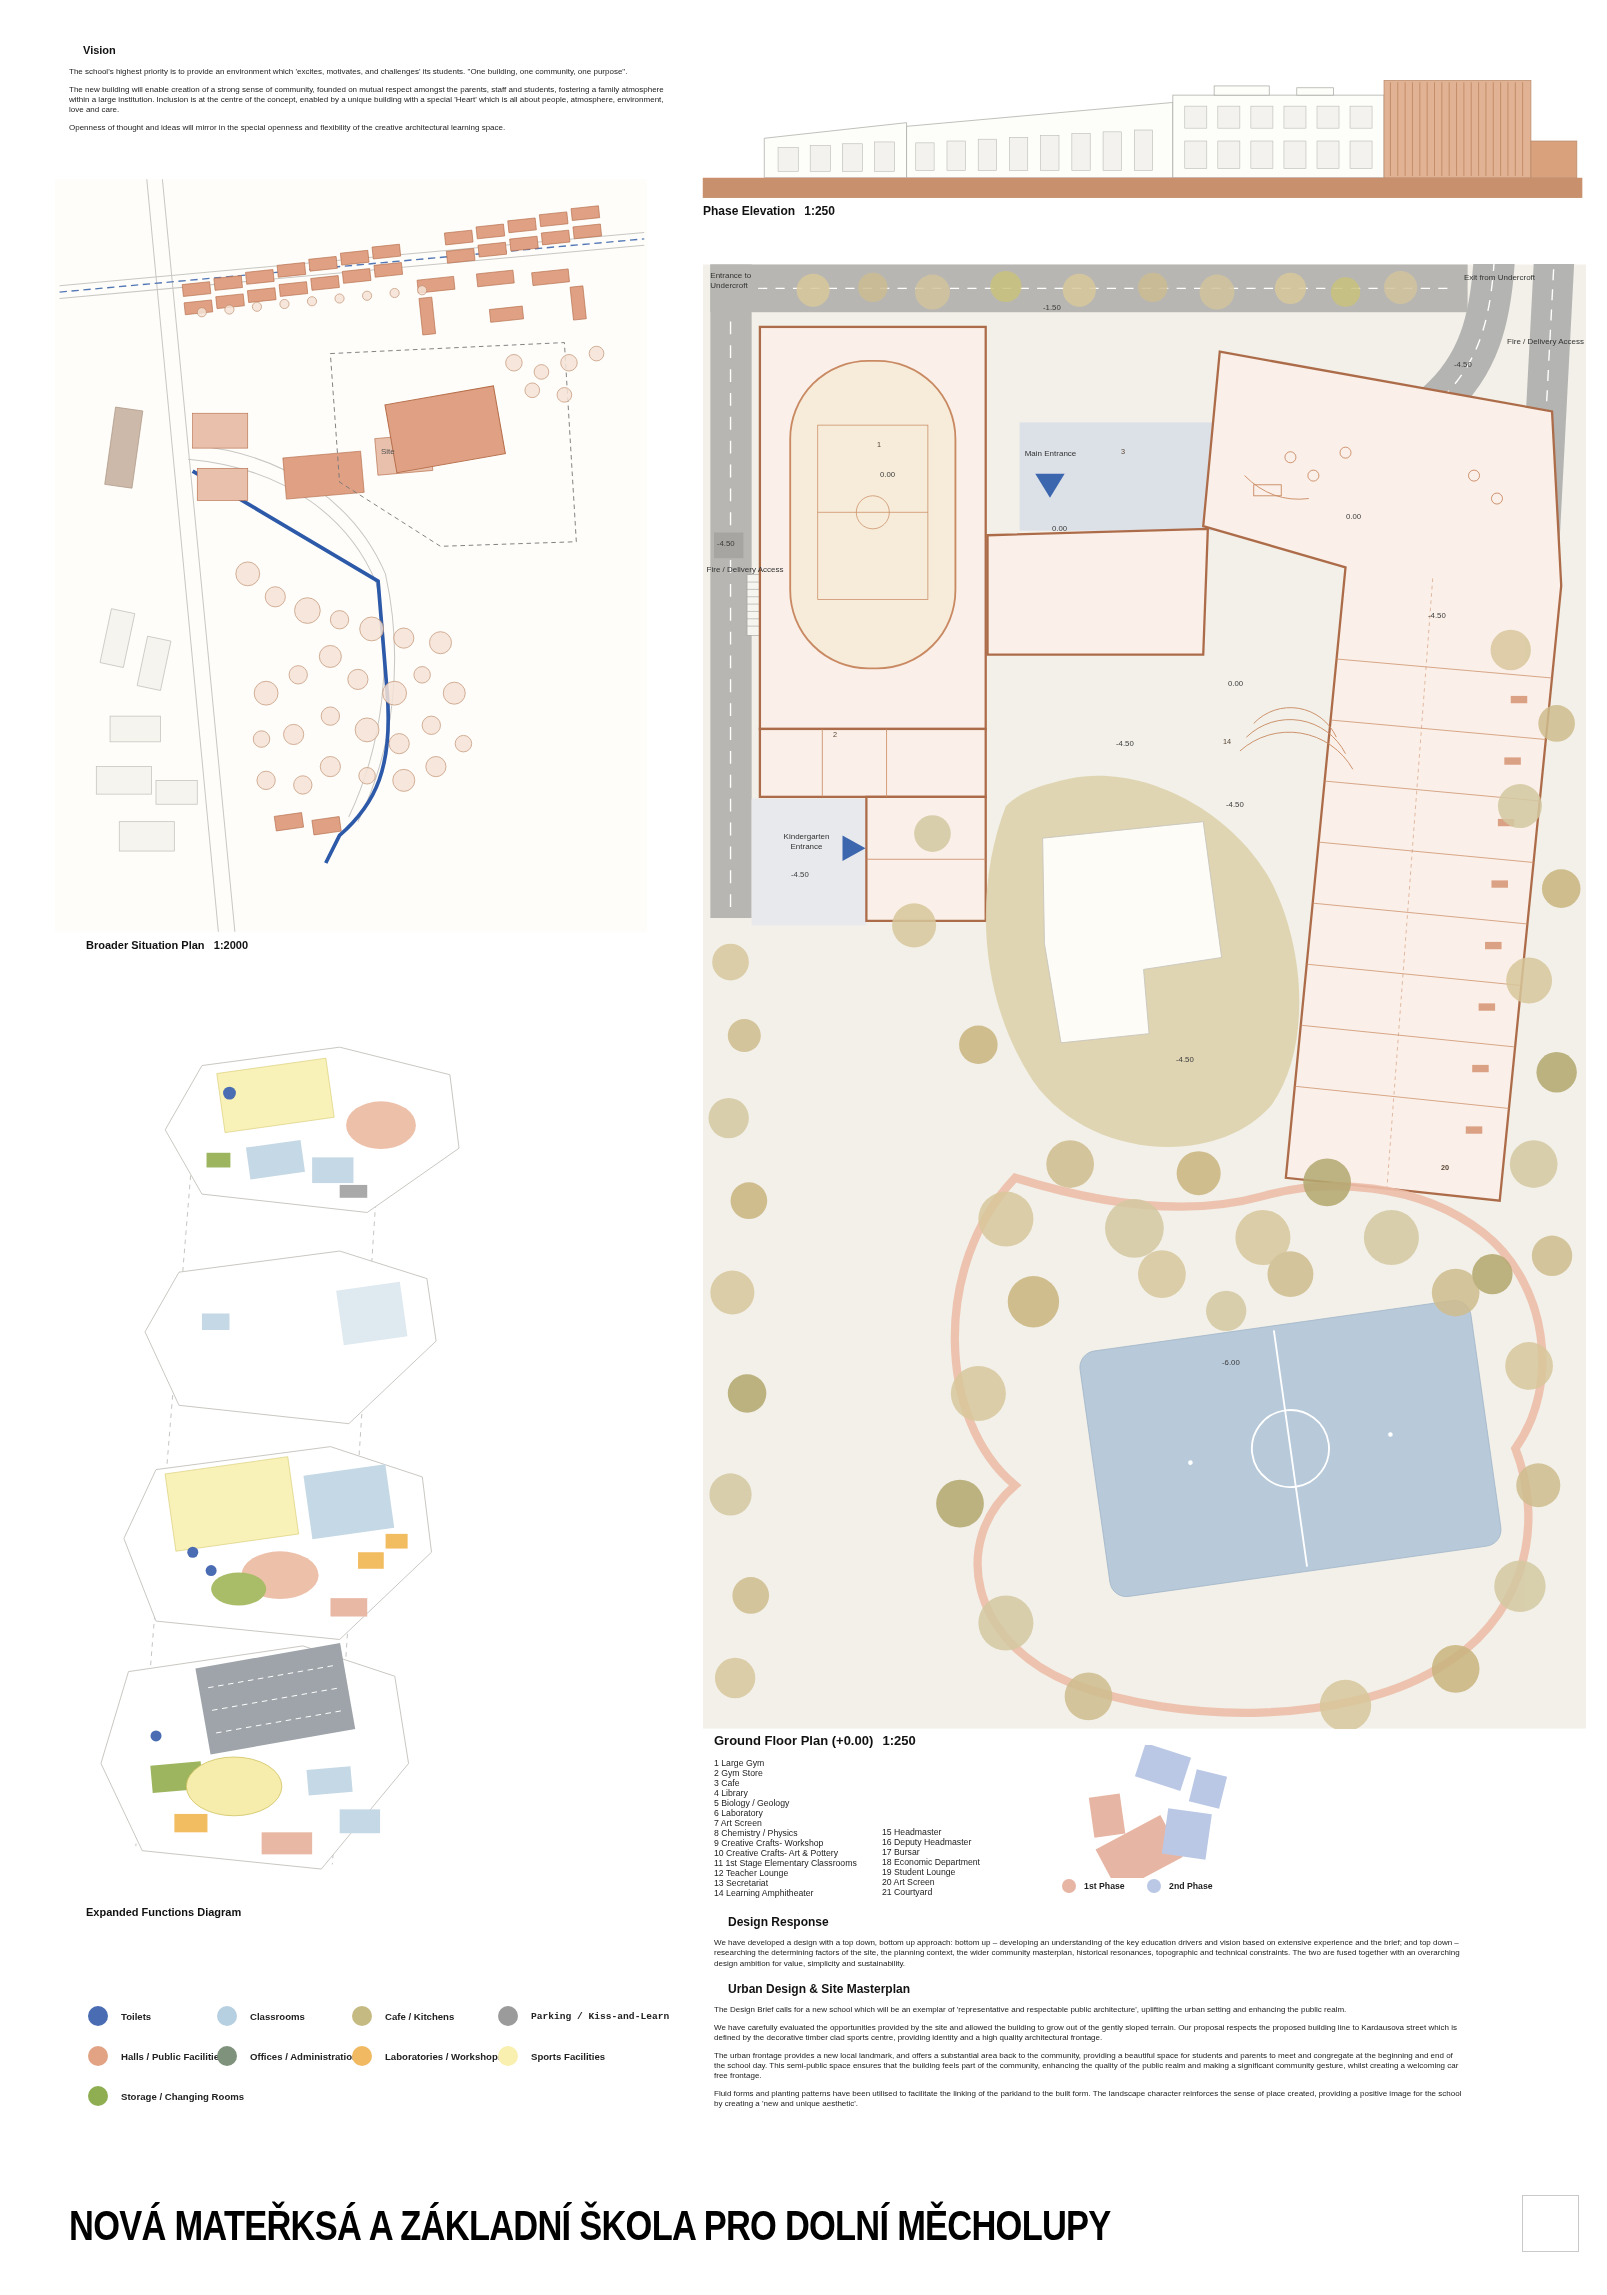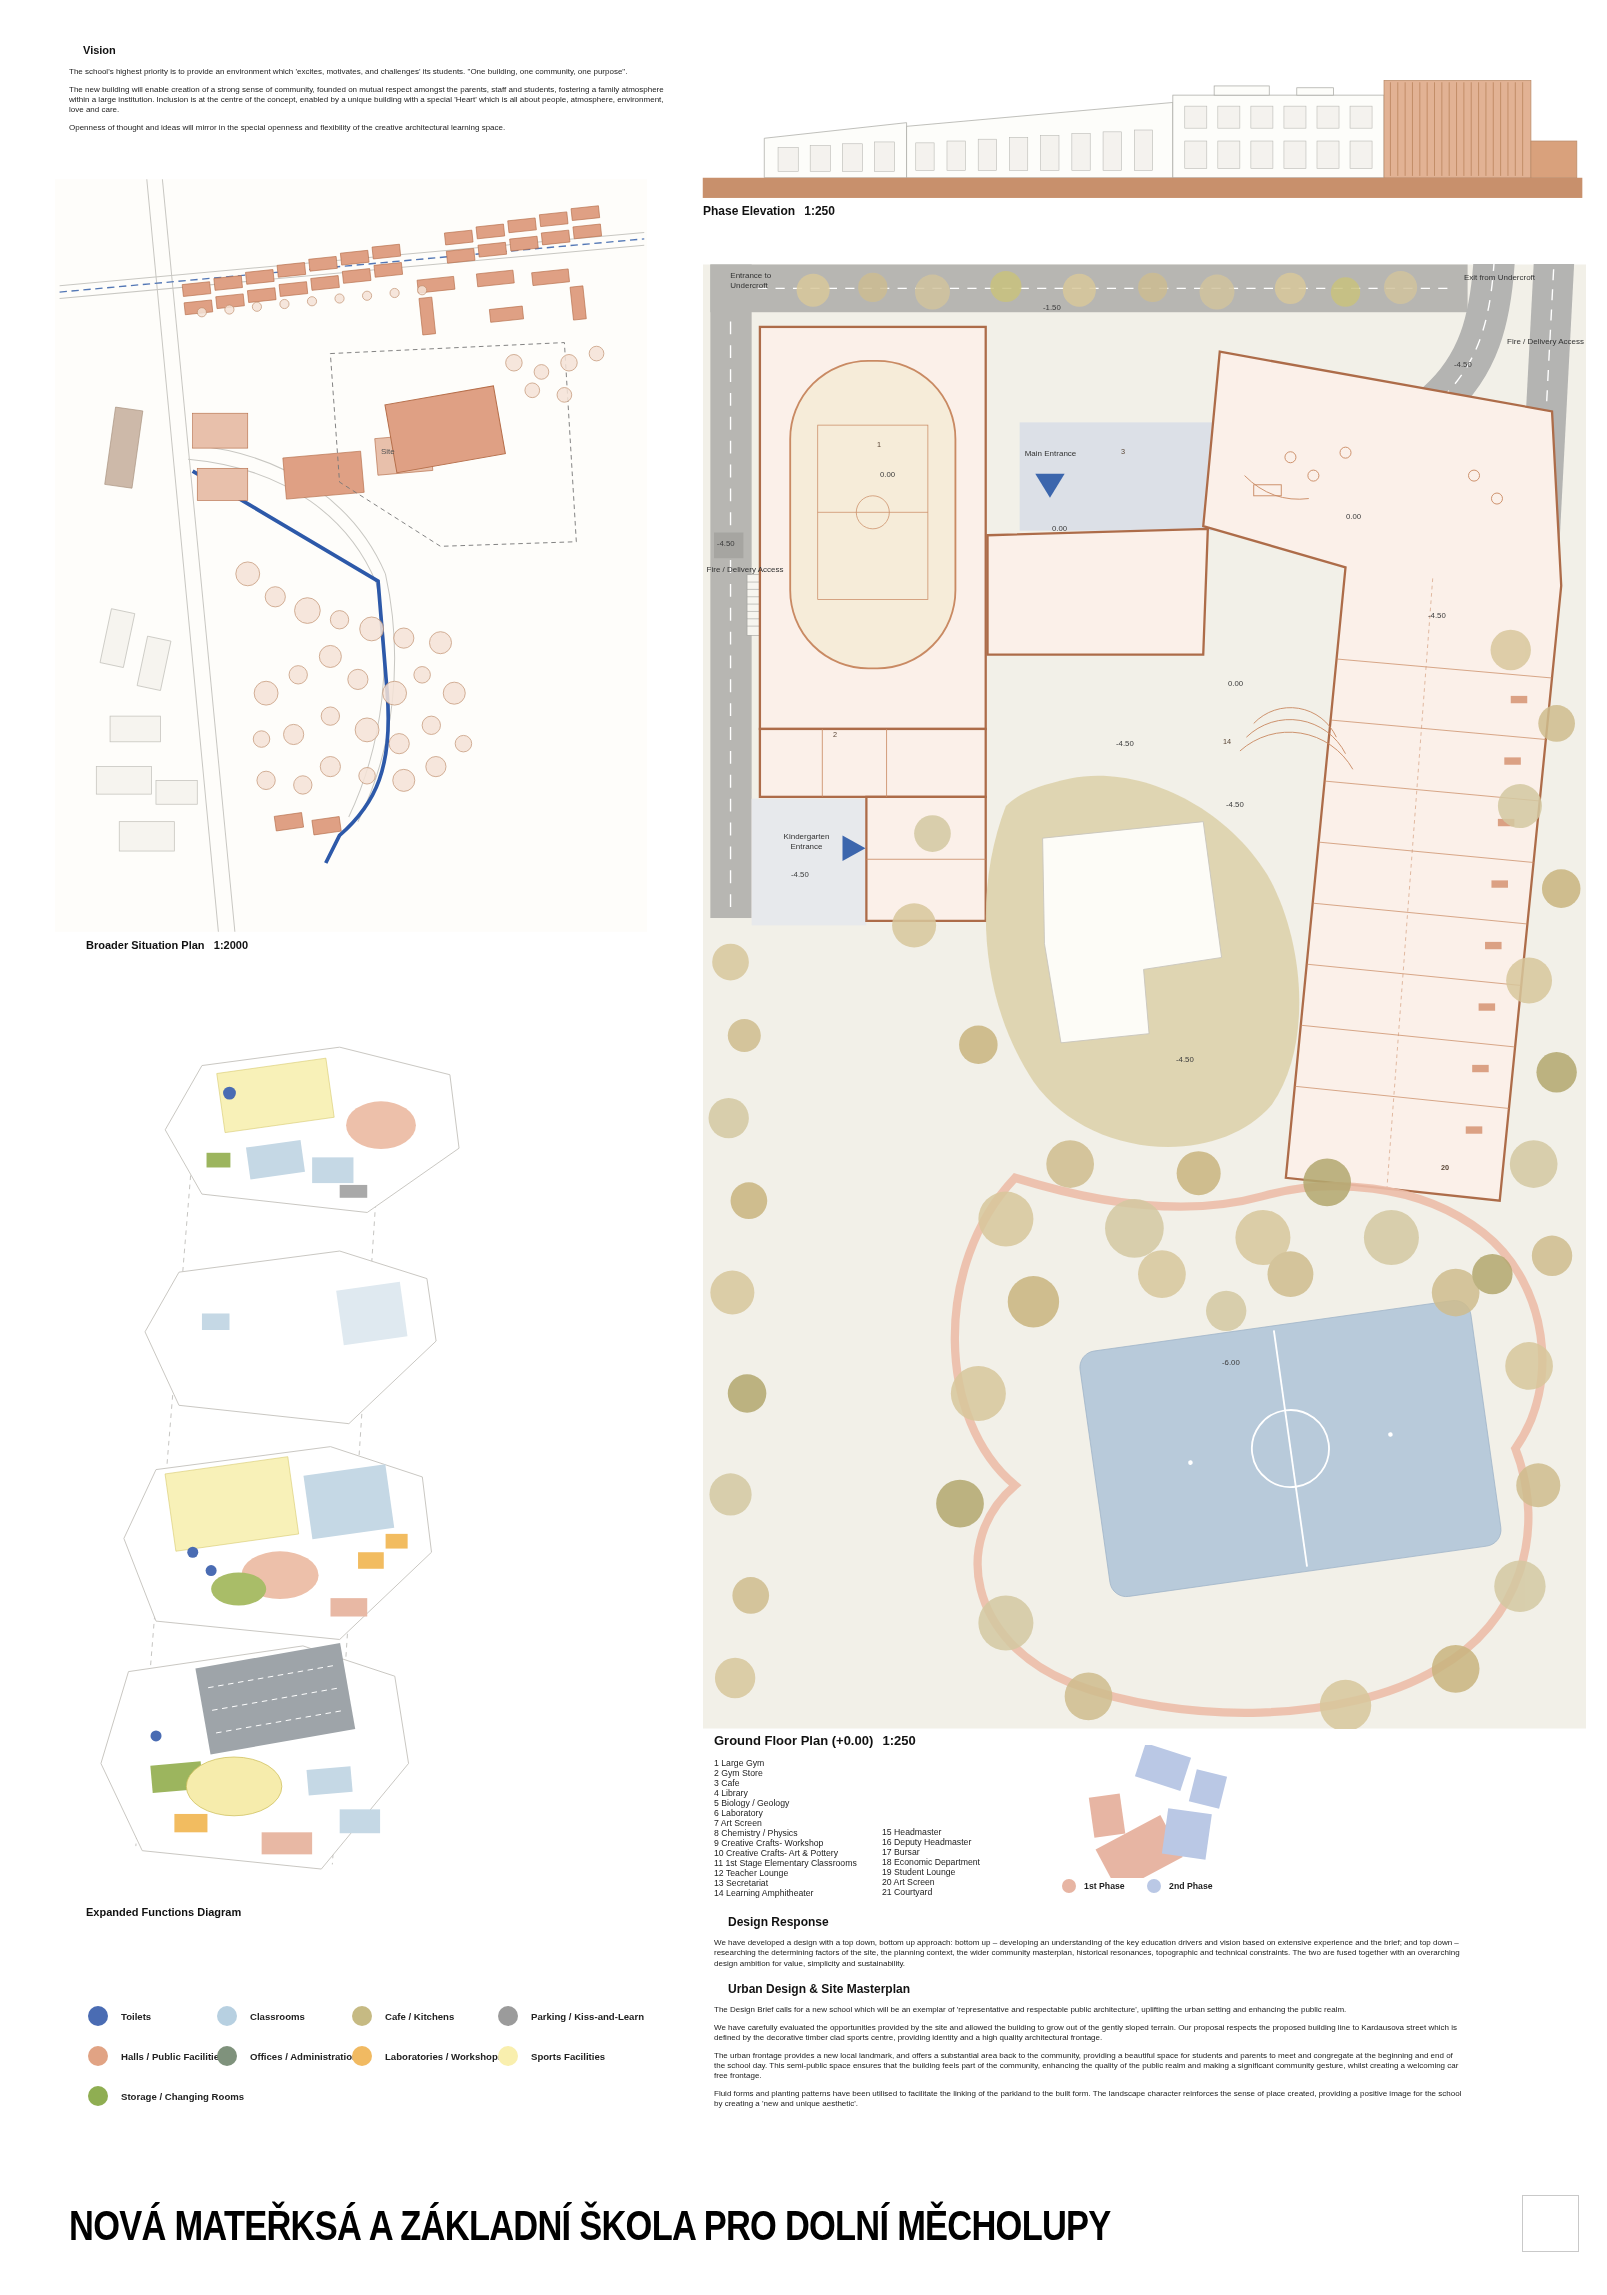--- a/index.html
+++ b/index.html
@@ -217,21 +217,21 @@
       <span class="legend-label">Toilets</span>
     </div>
   <div class="legend-row" style="left:217px;top:2006px;justify-content:flex-end;">
       <span class="legend-dot" style="background: rgb(183, 208, 225);"></span>
       <span class="legend-label">Classrooms</span>
     </div>
   <div class="legend-row" style="left:352px;top:2006px;">
       <span class="legend-dot" style="background: rgb(198, 186, 131);"></span>
       <span class="legend-label">Cafe / Kitchens</span>
     </div>
-  <div class="legend-row" style="left:498px;top:2006px;">
+  <div class="legend-row" style="left:498px;top:2006px;font-family:Liberation Mono, monospace;">
       <span class="legend-dot" style="background: rgb(155, 155, 155);"></span>
       <span class="legend-label">Parking / Kiss-and-Learn</span>
     </div>
   <div class="legend-row" style="left:88px;top:2046px;">
       <span class="legend-dot" style="background: rgb(225, 163, 132);"></span>
       <span class="legend-label">Halls / Public Facilities</span>
     </div>
   <div class="legend-row" style="left:217px;top:2046px;">
       <span class="legend-dot" style="background: rgb(127, 146, 124);"></span>
       <span class="legend-label">Offices / Administration</span>
@@ -466,21 +466,21 @@
       <circle cx="890" cy="1440" r="28" fill="#d4c9a2"></circle>
         <circle cx="910" cy="1330" r="24" fill="#cfbd8e"></circle>
         <circle cx="900" cy="1200" r="26" fill="#d8c79c"></circle>
         <circle cx="860" cy="1100" r="22" fill="#b3a86f"></circle>
     </g>
 
     <polygon points="362,228 394,228 378,254" fill="#3c66ad"></polygon>
     <polygon points="152,622 152,650 177,636" fill="#3c66ad"></polygon>
   </svg>
 
-  <div class="abs plan-label" style="left:7.3px;top:7.3px;width:66px;padding-left:20px;">Entrance to Undercroft</div>
+  <div class="abs plan-label" style="left:7.3px;top:7.3px;width:66px;">Entrance to Undercroft</div>
   <div class="abs plan-label center" style="left:760px;top:9.2px;width:73px;">Exit from Undercroft</div>
   <div class="abs plan-label center" style="left:801px;top:73px;width:83px;">Fire / Delivery Access</div>
   <div class="abs plan-label center" style="left:0px;top:301px;width:84px;">Fire / Delivery Access</div>
   <div class="abs plan-label center" style="left:296px;top:185px;width:103px;">Main Entrance</div>
   <div class="abs plan-label center" style="left:73px;top:568px;width:61px;">Kindergarten Entrance</div>
   <div class="abs level" style="left:340px;top:39px;">-1.50</div>
   <div class="abs level" style="left:177px;top:206px;">0.00</div>
   <div class="abs level" style="left:349px;top:260px;">0.00</div>
   <div class="abs level" style="left:643px;top:248px;">0.00</div>
   <div class="abs level" style="left:13.8px;top:275px;">-4.50</div>

